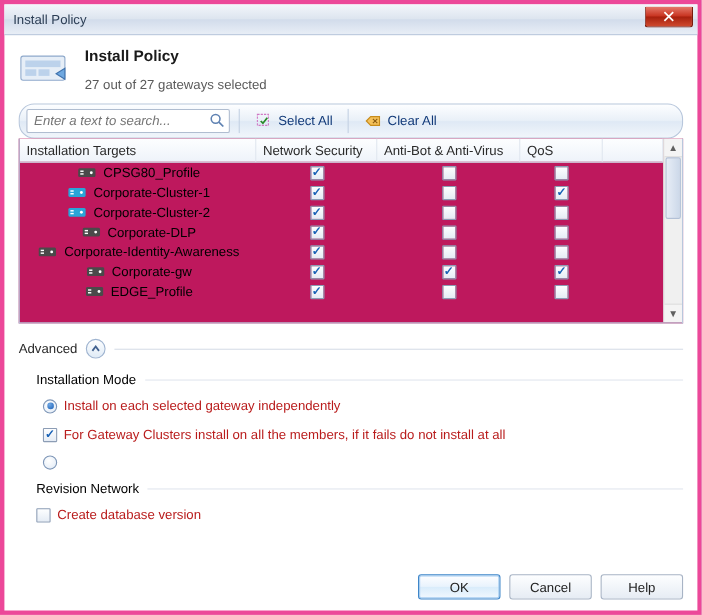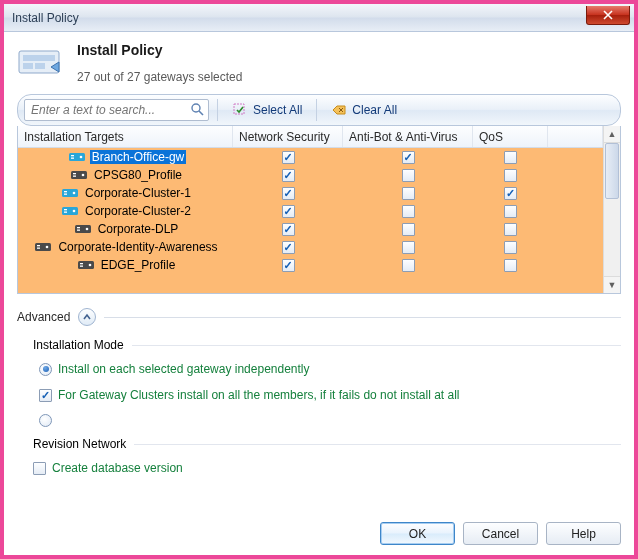--- a/index.html
+++ b/index.html
@@ -92,21 +92,21 @@
     display:flex;align-items:center;gap:5px;
     padding:2px 6px;color:#123a79;
   }
   .tb-btn .ic { width:16px;height:16px;display:flex;align-items:center;justify-content:center; }
 
   .grid-wrap {
     border:1px solid #b8c7dc;
     border-top:none;
     height:168px;
     display:flex;
-    background:#fdba74;
+    background:#be185d;
     overflow:hidden;
   }
   .grid {
     flex:1;
     display:flex;flex-direction:column;
   }
   .grid-head {
     display:flex;
     background:linear-gradient(to bottom,#fdfeff,#eef3fa);
     border-bottom:1px solid #d3dce8;
@@ -162,21 +162,21 @@
   .disclosure {
     width:18px;height:18px;border:1px solid #9fb4d0;border-radius:50%;
     background:linear-gradient(to bottom,#fdfeff,#e0ebf6);
     display:flex;align-items:center;justify-content:center;
     color:#41618f;font-size:10px;
   }
   .group-title {
     display:flex;align-items:center;gap:8px;margin:4px 0 4px 16px;
   }
   .group-title .line { flex:1;height:1px;background:#e2e6ee; }
-  .option-row { display:flex;align-items:center;gap:6px;margin:6px 0 6px 22px;color:#15803d; }
+  .option-row { display:flex;align-items:center;gap:6px;margin:6px 0 6px 22px;color:#b91c1c; }
   .option-row.sub { }
   .radio {
     width:13px;height:13px;border:1px solid #7f97b8;border-radius:50%;
     background:radial-gradient(circle at 40% 35%,#fff,#dfe9f5);
     display:flex;align-items:center;justify-content:center;flex-shrink:0;
   }
   .radio.checked::after{content:"";width:6px;height:6px;border-radius:50%;
     background:radial-gradient(circle at 35% 30%,#6fa8e6,#1a5fb5);}
   .chk {
     width:13px;height:13px;border:1px solid #8c9db5;border-radius:1px;
@@ -271,143 +271,143 @@
     <div class="grid-wrap">
       <div class="grid">
         <div class="grid-head">
           <div class="col c0">Installation Targets</div>
           <div class="col c1">Network Security</div>
           <div class="col c2">Anti-Bot &amp; Anti-Virus</div>
           <div class="col c3">QoS</div>
           <div class="col cspace"></div>
         </div>
         <div class="grid-body" id="grid-body">
-            <div class="grid-row sel">
+            <div class="grid-row">
+              <div class="cell c0">
+                <span class="gw-ic"><svg width="16" height="12" viewBox="0 0 16 12">
+                    <rect x="0" y="2" width="16" height="8" rx="1.5" fill="#4a4a4a"></rect>
+                    <rect x="2" y="4" width="3" height="1.3" fill="#fff"></rect>
+                    <rect x="2" y="6.5" width="3" height="1.3" fill="#fff"></rect>
+                    <circle cx="12" cy="6" r="1.3" fill="#fff"></circle>
+                  </svg></span>
+                <span class="label-wrap">CPSG80_Profile</span>
+              </div>
+              <div class="cell c1">
+                <span class="cb checked"></span>
+              </div>
+              <div class="cell c2">
+                <span class="cb"></span>
+              </div>
+              <div class="cell c3">
+                <span class="cb"></span>
+              </div>
+              <div class="cell cspace"></div>
+            </div>
+            <div class="grid-row">
               <div class="cell c0">
                 <span class="gw-ic"><svg width="16" height="12" viewBox="0 0 16 12">
                     <rect x="0" y="2" width="16" height="8" rx="1.5" fill="#2aa6d8"></rect>
                     <rect x="2" y="4" width="3" height="1.3" fill="#fff"></rect>
                     <rect x="2" y="6.5" width="3" height="1.3" fill="#fff"></rect>
                     <circle cx="12" cy="6" r="1.3" fill="#fff"></circle>
                   </svg></span>
-                <span class="label-wrap">Branch-Office-gw</span>
-              </div>
-              <div class="cell c1">
-                <span class="cb checked"></span>
-              </div>
-              <div class="cell c2">
-                <span class="cb checked"></span>
+                <span class="label-wrap">Corporate-Cluster-1</span>
+              </div>
+              <div class="cell c1">
+                <span class="cb checked"></span>
+              </div>
+              <div class="cell c2">
+                <span class="cb"></span>
+              </div>
+              <div class="cell c3">
+                <span class="cb checked"></span>
+              </div>
+              <div class="cell cspace"></div>
+            </div>
+            <div class="grid-row">
+              <div class="cell c0">
+                <span class="gw-ic"><svg width="16" height="12" viewBox="0 0 16 12">
+                    <rect x="0" y="2" width="16" height="8" rx="1.5" fill="#2aa6d8"></rect>
+                    <rect x="2" y="4" width="3" height="1.3" fill="#fff"></rect>
+                    <rect x="2" y="6.5" width="3" height="1.3" fill="#fff"></rect>
+                    <circle cx="12" cy="6" r="1.3" fill="#fff"></circle>
+                  </svg></span>
+                <span class="label-wrap">Corporate-Cluster-2</span>
+              </div>
+              <div class="cell c1">
+                <span class="cb checked"></span>
+              </div>
+              <div class="cell c2">
+                <span class="cb"></span>
               </div>
               <div class="cell c3">
                 <span class="cb"></span>
               </div>
               <div class="cell cspace"></div>
             </div>
             <div class="grid-row">
               <div class="cell c0">
                 <span class="gw-ic"><svg width="16" height="12" viewBox="0 0 16 12">
                     <rect x="0" y="2" width="16" height="8" rx="1.5" fill="#4a4a4a"></rect>
                     <rect x="2" y="4" width="3" height="1.3" fill="#fff"></rect>
                     <rect x="2" y="6.5" width="3" height="1.3" fill="#fff"></rect>
                     <circle cx="12" cy="6" r="1.3" fill="#fff"></circle>
                   </svg></span>
-                <span class="label-wrap">CPSG80_Profile</span>
-              </div>
-              <div class="cell c1">
-                <span class="cb checked"></span>
-              </div>
-              <div class="cell c2">
-                <span class="cb"></span>
-              </div>
-              <div class="cell c3">
-                <span class="cb"></span>
-              </div>
-              <div class="cell cspace"></div>
-            </div>
-            <div class="grid-row">
-              <div class="cell c0">
-                <span class="gw-ic"><svg width="16" height="12" viewBox="0 0 16 12">
-                    <rect x="0" y="2" width="16" height="8" rx="1.5" fill="#2aa6d8"></rect>
-                    <rect x="2" y="4" width="3" height="1.3" fill="#fff"></rect>
-                    <rect x="2" y="6.5" width="3" height="1.3" fill="#fff"></rect>
-                    <circle cx="12" cy="6" r="1.3" fill="#fff"></circle>
-                  </svg></span>
-                <span class="label-wrap">Corporate-Cluster-1</span>
-              </div>
-              <div class="cell c1">
-                <span class="cb checked"></span>
-              </div>
-              <div class="cell c2">
-                <span class="cb"></span>
-              </div>
-              <div class="cell c3">
-                <span class="cb checked"></span>
-              </div>
-              <div class="cell cspace"></div>
-            </div>
-            <div class="grid-row">
-              <div class="cell c0">
-                <span class="gw-ic"><svg width="16" height="12" viewBox="0 0 16 12">
-                    <rect x="0" y="2" width="16" height="8" rx="1.5" fill="#2aa6d8"></rect>
-                    <rect x="2" y="4" width="3" height="1.3" fill="#fff"></rect>
-                    <rect x="2" y="6.5" width="3" height="1.3" fill="#fff"></rect>
-                    <circle cx="12" cy="6" r="1.3" fill="#fff"></circle>
-                  </svg></span>
-                <span class="label-wrap">Corporate-Cluster-2</span>
+                <span class="label-wrap">Corporate-DLP</span>
               </div>
               <div class="cell c1">
                 <span class="cb checked"></span>
               </div>
               <div class="cell c2">
                 <span class="cb"></span>
               </div>
               <div class="cell c3">
                 <span class="cb"></span>
               </div>
               <div class="cell cspace"></div>
             </div>
             <div class="grid-row">
               <div class="cell c0">
                 <span class="gw-ic"><svg width="16" height="12" viewBox="0 0 16 12">
                     <rect x="0" y="2" width="16" height="8" rx="1.5" fill="#4a4a4a"></rect>
                     <rect x="2" y="4" width="3" height="1.3" fill="#fff"></rect>
                     <rect x="2" y="6.5" width="3" height="1.3" fill="#fff"></rect>
                     <circle cx="12" cy="6" r="1.3" fill="#fff"></circle>
                   </svg></span>
-                <span class="label-wrap">Corporate-DLP</span>
+                <span class="label-wrap">Corporate-Identity-Awareness</span>
               </div>
               <div class="cell c1">
                 <span class="cb checked"></span>
               </div>
               <div class="cell c2">
                 <span class="cb"></span>
               </div>
               <div class="cell c3">
                 <span class="cb"></span>
               </div>
               <div class="cell cspace"></div>
             </div>
             <div class="grid-row">
               <div class="cell c0">
                 <span class="gw-ic"><svg width="16" height="12" viewBox="0 0 16 12">
                     <rect x="0" y="2" width="16" height="8" rx="1.5" fill="#4a4a4a"></rect>
                     <rect x="2" y="4" width="3" height="1.3" fill="#fff"></rect>
                     <rect x="2" y="6.5" width="3" height="1.3" fill="#fff"></rect>
                     <circle cx="12" cy="6" r="1.3" fill="#fff"></circle>
                   </svg></span>
-                <span class="label-wrap">Corporate-Identity-Awareness</span>
-              </div>
-              <div class="cell c1">
-                <span class="cb checked"></span>
-              </div>
-              <div class="cell c2">
-                <span class="cb"></span>
-              </div>
-              <div class="cell c3">
-                <span class="cb"></span>
+                <span class="label-wrap">Corporate-gw</span>
+              </div>
+              <div class="cell c1">
+                <span class="cb checked"></span>
+              </div>
+              <div class="cell c2">
+                <span class="cb checked"></span>
+              </div>
+              <div class="cell c3">
+                <span class="cb checked"></span>
               </div>
               <div class="cell cspace"></div>
             </div>
             <div class="grid-row">
               <div class="cell c0">
                 <span class="gw-ic"><svg width="16" height="12" viewBox="0 0 16 12">
                     <rect x="0" y="2" width="16" height="8" rx="1.5" fill="#4a4a4a"></rect>
                     <rect x="2" y="4" width="3" height="1.3" fill="#fff"></rect>
                     <rect x="2" y="6.5" width="3" height="1.3" fill="#fff"></rect>
                     <circle cx="12" cy="6" r="1.3" fill="#fff"></circle>

